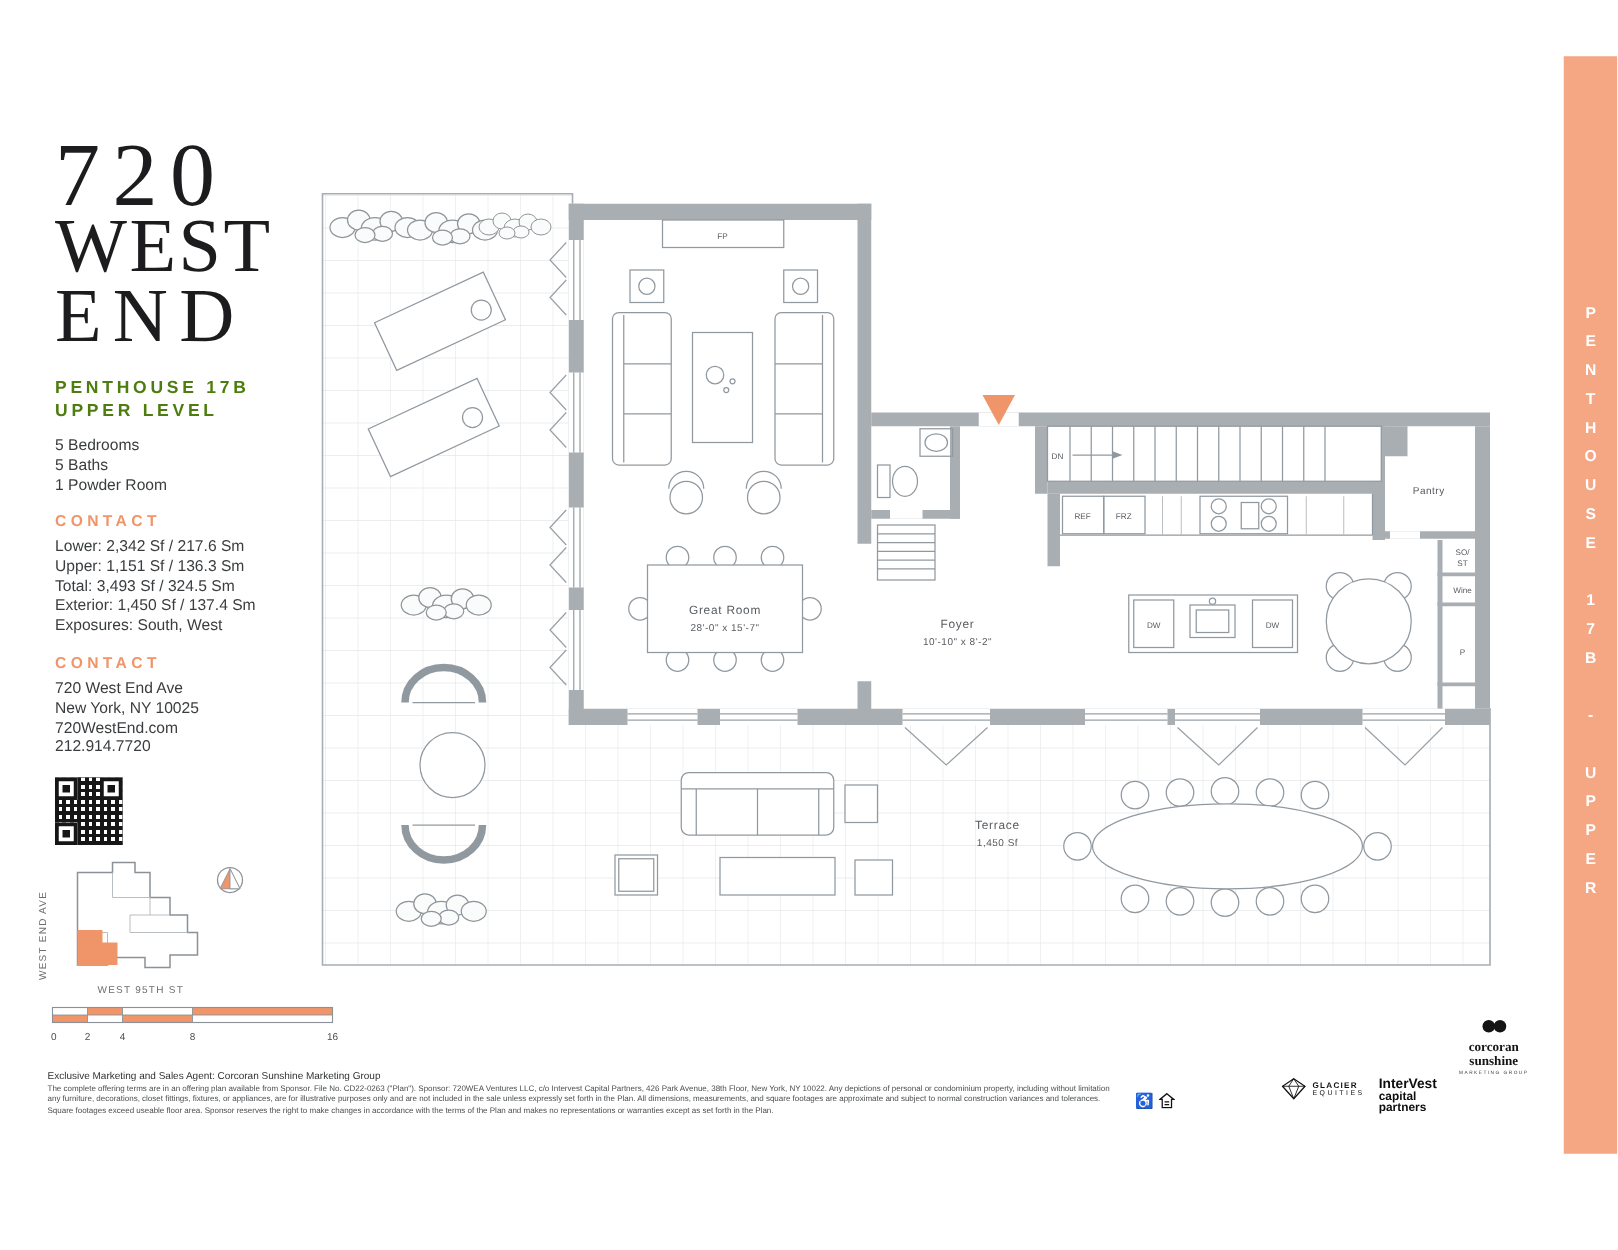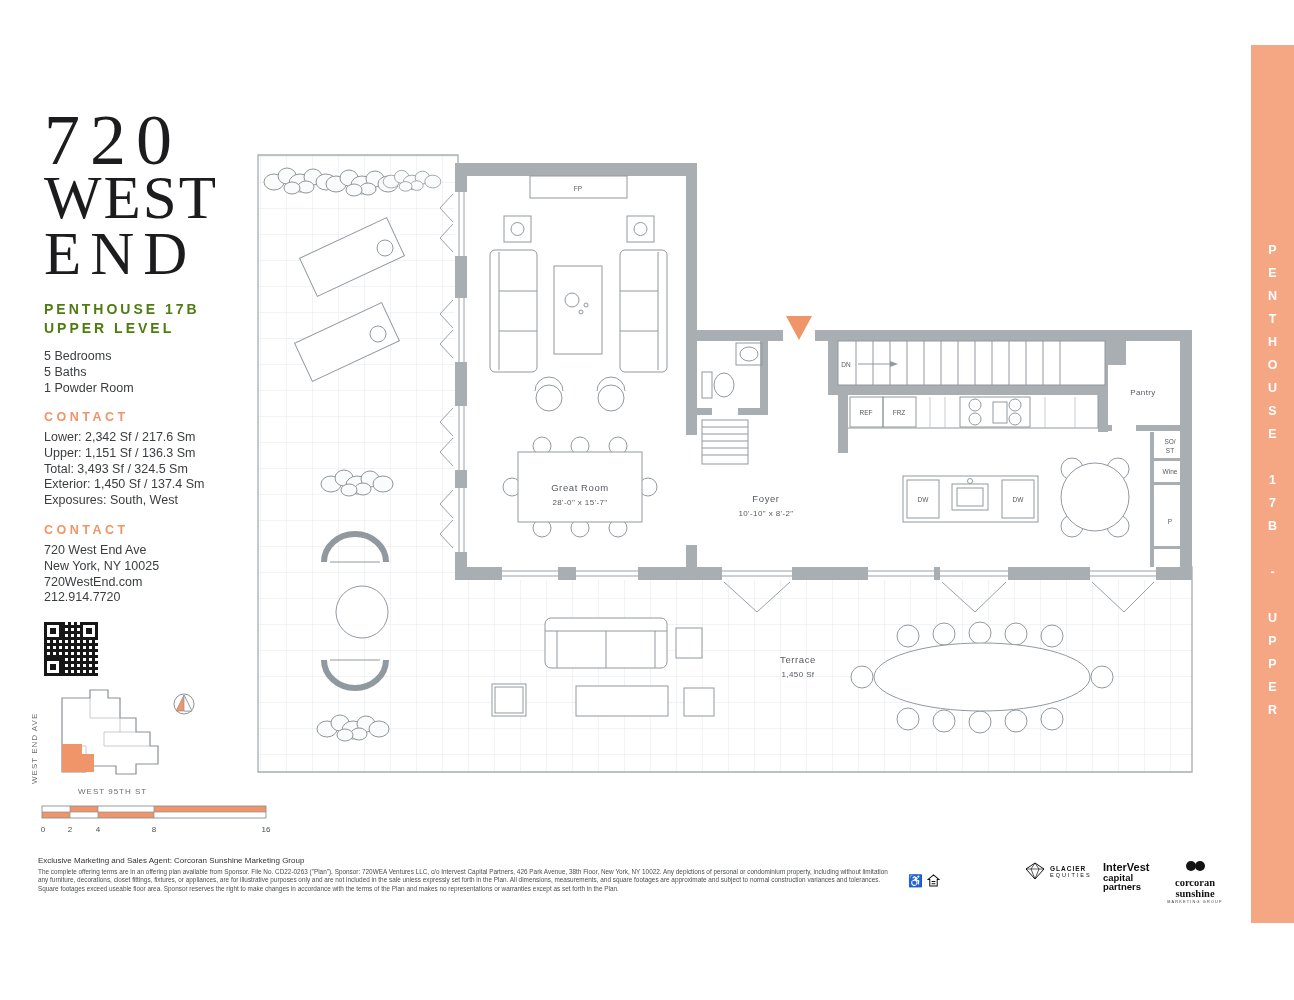--- a/index.html
+++ b/index.html
@@ -34,21 +34,21 @@
   .agent-line{position:absolute;left:38px;top:856px;font-size:8px;color:#2f3133;text-align:right;}
   .legal{position:absolute;left:38px;top:868px;width:860px;font-size:6.4px;line-height:1.3;color:#4b4d4f;}
   .access-icons{position:absolute;left:908px;top:874px;display:flex;gap:4px;align-items:center;color:#111;}
   .access-icons .wc{font-size:12px;line-height:12px;}
   .logo-glacier{position:absolute;left:1025px;top:862px;display:flex;gap:5px;align-items:center;color:#111;}
   .logo-glacier .txt div:first-child{font-size:6.5px;font-weight:bold;letter-spacing:1px;}
   .logo-glacier .txt div:last-child{font-size:5.5px;letter-spacing:2px;}
   .logo-intervest{position:absolute;left:1103px;top:862px;color:#0d0d0d;line-height:1;}
   .logo-intervest .iv1{font-size:11px;font-weight:bold;}
   .logo-intervest .iv2,.logo-intervest .iv3{font-size:9.5px;font-weight:bold;line-height:9px;}
-  .logo-corcoran{position:absolute;left:1157px;top:858px;width:76px;text-align:center;color:#141414;}
+  .logo-corcoran{position:absolute;left:1157px;top:814px;width:76px;text-align:center;color:#141414;}
   .logo-corcoran .name{font-family:"Liberation Serif",serif;font-size:10.5px;font-weight:600;margin-top:1px;}
   .logo-corcoran .tag{font-size:3.8px;letter-spacing:1.2px;margin-top:1px;color:#3a3a3a;}
 
   
   .banner{position:absolute;left:1251px;top:45px;width:43px;height:878px;background:#f5a683;
           display:flex;align-items:center;justify-content:center;}
   .banner span{writing-mode:vertical-rl;text-orientation:upright;color:#ffffff;font-size:12.5px;
                font-weight:bold;letter-spacing:9px;white-space:nowrap;}
 
   

